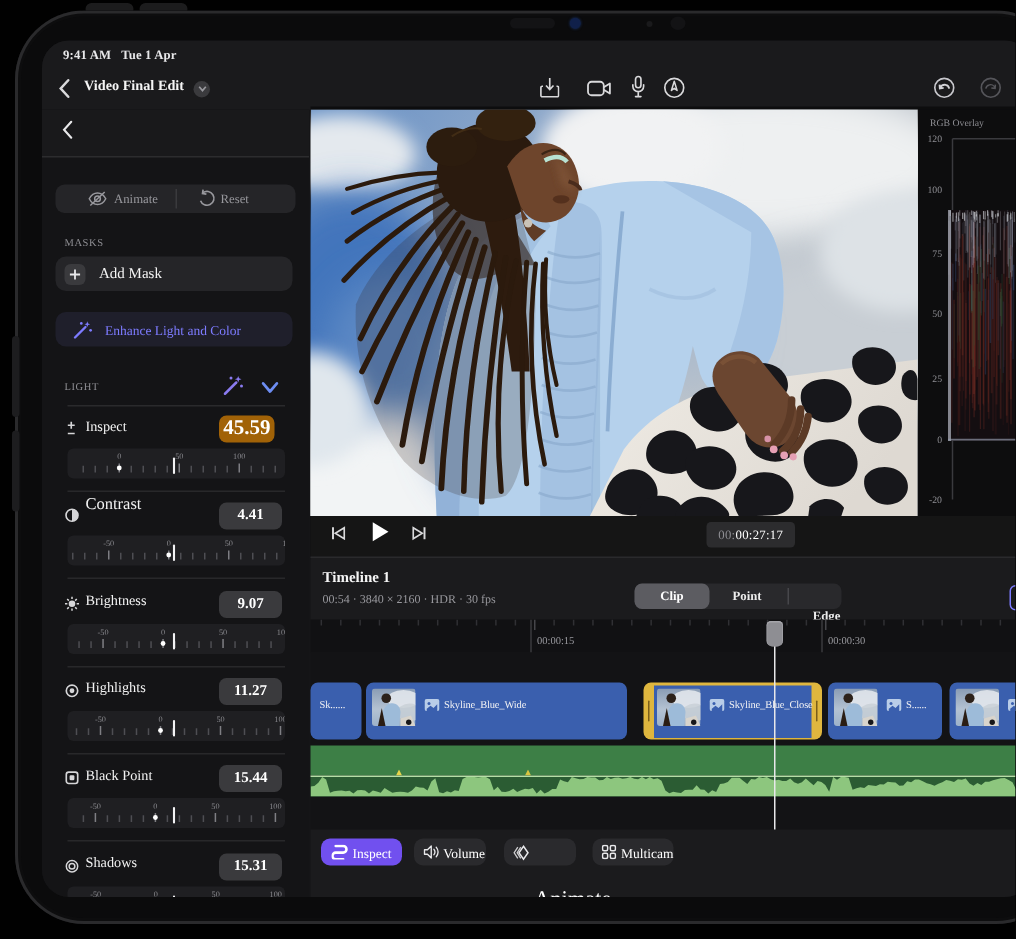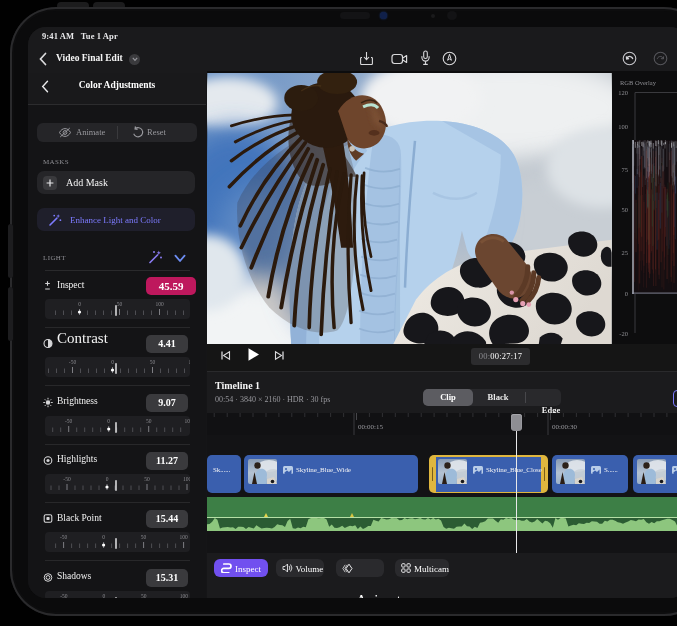--- a/index.html
+++ b/index.html
@@ -65,21 +65,20 @@
         <circle cx="7.5" cy="7.5" r="6.3" stroke="#55555a" stroke-width="1.1" fill="none"></circle>
         <path d="M10.4 7.8c-.5-1.7-2.2-2.7-3.9-2.2-1.2.3-2.1 1.3-2.3 2.5M10.6 5.4l-.2 2.5-2.5-.3" stroke="#55555a" stroke-width="1" fill="none"></path>
       </svg>
 
     <div class="s" style="left:0;top:46px;width:178px;height:525px;background:#141416;"></div>
 
 <div class="s" style="left:0;top:46px;width:178px;height:31px;background:#19191b;"></div>
 <svg class="s" style="left:12px;top:53px" width="10" height="13" viewBox="0 0 10 13">
         <path d="M7.5 1.2L2.7 6.5l4.8 5.3" stroke="#e8e8ea" stroke-width="1.4" fill="none" stroke-linecap="round"></path>
       </svg>
-<div class="s" style="left:0px;top:53px;width:178px;text-align:center;font-size:9.5px;font-weight:bold;color:#fff;">Color Adjustments</div>
 <div class="s" style="left:0px;top:76.5px;width:178px;height:1px;background:#2c2c2e;"></div>
 
 <div class="s" style="left:9px;top:96px;width:160px;height:19px;border-radius:6px;background:#252528;"></div>
 <div class="s" style="left:88.5px;top:99px;width:1px;height:13px;background:#3a3a3d;"></div>
 <svg class="s" style="left:30px;top:100px" width="14" height="11" viewBox="0 0 14 11">
         <path d="M1.5 5.5C2.8 3 4.8 1.6 7 1.6s4.2 1.4 5.5 3.9C11.2 8 9.2 9.4 7 9.4S2.8 8 1.5 5.5z" stroke="#98989d" stroke-width="1" fill="none"></path>
         <circle cx="7" cy="5.5" r="1.9" stroke="#98989d" stroke-width="1" fill="none"></circle>
         <path d="M2.2 10L11.8 1" stroke="#98989d" stroke-width="1" fill="none"></path>
       </svg>
 <div class="s" style="left:48px;top:100px;font-size:8.5px;color:#98989d;">Animate</div>
@@ -113,21 +112,21 @@
         <circle cx="14" cy="8.4" r="1" fill="#8a7bf0"></circle>
       </svg>
 <svg class="s" style="left:146px;top:227px" width="12" height="9" viewBox="0 0 12 9">
         <path d="M1.4 1.6L6 7l4.6-5.4" stroke="#6d8df2" stroke-width="1.8" fill="none" stroke-linecap="round" stroke-linejoin="round"></path>
       </svg>
 <div class="s" style="left:17px;top:243px;width:145px;height:1px;background:#2a2a2c;"></div>
 <svg class="s" style="left:15px;top:253.0px" width="10" height="11" viewBox="0 0 10 11">
         <path d="M4.5 1.2v4.6M2.2 3.5h4.6M2.2 9h4.6" stroke="#d6d6d8" stroke-width="1.1" fill="none"></path>
       </svg>
       <div class="s" style="left:29px;top:252.5px;font-size:9.5px;color:#f2f2f2;">Inspect</div>
-      <div class="s" style="left:118px;top:250.0px;width:50px;height:18px;border-radius:5px;background:#be185d;color:#fff;font-size:11px;font-weight:bold;text-align:center;line-height:18px;">45.59</div>
+      <div class="s" style="left:118px;top:250.0px;width:37px;height:18px;border-radius:5px;background:#a16207;color:#fff;font-size:14px;font-weight:bold;text-align:center;line-height:18px;">45.59</div>
       <div class="s" style="left:17px;top:272.0px;width:145px;height:20px;border-radius:4px;background:#1f1f22;overflow:hidden;">
         <svg width="145" height="20" style="position:absolute;left:0;top:0">
           <rect x="10.0" y="11.5" width="1" height="4.5" fill="#4e4e53"></rect>
           <rect x="18.0" y="11.5" width="1" height="4.5" fill="#4e4e53"></rect>
           <rect x="26.0" y="11.5" width="1" height="4.5" fill="#4e4e53"></rect>
           <rect x="34.0" y="10" width="1" height="6" fill="#7e7e83"></rect>
           <rect x="42.0" y="11.5" width="1" height="4.5" fill="#4e4e53"></rect>
           <rect x="50.0" y="11.5" width="1" height="4.5" fill="#4e4e53"></rect>
           <rect x="58.0" y="11.5" width="1" height="4.5" fill="#4e4e53"></rect>
           <rect x="66.0" y="11.5" width="1" height="4.5" fill="#4e4e53"></rect>
@@ -146,21 +145,21 @@
           <text x="114.5" y="7" font-size="5.5" fill="#88888d" text-anchor="middle">100</text>
           <circle cx="34.5" cy="13" r="1.6" fill="#ffffff"></circle>
           <rect x="70.3" y="6" width="1.4" height="11" rx="0.7" fill="#f2f2f4"></rect>
         </svg>
       </div>
       <div class="s" style="left:17px;top:300.0px;width:145px;height:1px;background:#28282a;"></div>
       <svg class="s" style="left:15px;top:311.3px" width="10" height="11" viewBox="0 0 10 11">
         <circle cx="5" cy="5.5" r="4" stroke="#d6d6d8" stroke-width="1.1" fill="none"></circle>
         <path d="M5 1.5a4 4 0 0 1 0 8z" fill="#d6d6d8"></path>
       </svg>
-      <div class="s" style="left:29px;top:303px;font-size:15px;color:#f2f2f2;">Contrast</div>
+      <div class="s" style="left:29px;top:303px;font-size:11px;color:#f2f2f2;">Contrast</div>
       <div class="s" style="left:118px;top:308.3px;width:42px;height:18px;border-radius:5px;background:#3a3a3d;color:#fff;font-size:10px;font-weight:bold;text-align:center;line-height:18px;">4.41</div>
       <div class="s" style="left:17px;top:330.3px;width:145px;height:20px;border-radius:4px;background:#1f1f22;overflow:hidden;">
         <svg width="145" height="20" style="position:absolute;left:0;top:0">
           <rect x="3.0" y="11.5" width="1" height="4.5" fill="#4e4e53"></rect>
           <rect x="11.0" y="11.5" width="1" height="4.5" fill="#4e4e53"></rect>
           <rect x="19.0" y="11.5" width="1" height="4.5" fill="#4e4e53"></rect>
           <rect x="27.0" y="10" width="1" height="6" fill="#7e7e83"></rect>
           <rect x="35.0" y="11.5" width="1" height="4.5" fill="#4e4e53"></rect>
           <rect x="43.0" y="11.5" width="1" height="4.5" fill="#4e4e53"></rect>
           <rect x="51.0" y="11.5" width="1" height="4.5" fill="#4e4e53"></rect>
@@ -743,21 +742,21 @@
       </svg>
 <div class="s" style="left:443px;top:321px;width:59px;height:17px;border-radius:3px;background:#2c2c2e;text-align:center;line-height:17px;font-size:8.5px;letter-spacing:.2px;"><span style="color:#8e8e93;">00:</span><span style="color:#fff;">00:27:17</span></div>
 
 <div class="s" style="left:179px;top:344px;width:481px;height:227px;background:#1b1b1d;"></div>
       <div class="s" style="left:179px;top:408px;width:481px;height:118px;background:#131315;"></div>
       <div class="s" style="left:179px;top:344px;width:481px;height:1px;background:#2a2a2c;"></div>
 <div class="s" style="left:187px;top:352.5px;font-size:10px;font-weight:bold;color:#f5f5f5;">Timeline 1</div>
 <div class="s" style="left:187px;top:368px;font-size:8px;color:#98989d;">00:54 · 3840 × 2160 · HDR · 30 fps</div>
 <div class="s" style="left:395px;top:362px;width:138px;height:17px;border-radius:5px;background:#29292c;"></div>
 <div class="s" style="left:395px;top:362px;width:50px;height:17px;border-radius:5px;background:#5c5c61;text-align:center;line-height:17px;font-size:8.5px;font-weight:bold;color:#fff;">Clip</div>
-<div class="s" style="left:445px;top:362px;width:50px;height:17px;text-align:center;line-height:17px;font-size:8.5px;font-weight:bold;color:#ececec;">Black</div>
+<div class="s" style="left:445px;top:362px;width:50px;height:17px;text-align:center;line-height:17px;font-size:8.5px;font-weight:bold;color:#ececec;">Point</div>
 <div class="s" style="left:497px;top:365px;width:1px;height:11px;background:#47474b;"></div>
 <div class="s" style="left:498px;top:362px;width:50px;height:17px;text-align:center;line-height:17px;font-size:8.5px;font-weight:bold;color:#ececec;margin-top:13px;">Edge</div>
 <div class="s" style="left:645px;top:363px;width:16px;height:15px;border-radius:4px;border:1.6px solid #7d7bff;"></div>
 
 <div class="s" style="left:179px;top:386px;width:481px;height:22px;background:#111113;"></div>
 <svg class="s" style="left:179px;top:386px" width="481" height="22" viewBox="179 0 481 22">
         <rect x="185.7" y="0" width="1" height="4" fill="#303034"></rect>
         <rect x="198.7" y="0" width="1" height="4" fill="#303034"></rect>
         <rect x="211.6" y="0" width="1" height="4" fill="#303034"></rect>
         <rect x="224.5" y="0" width="1" height="4" fill="#303034"></rect>

